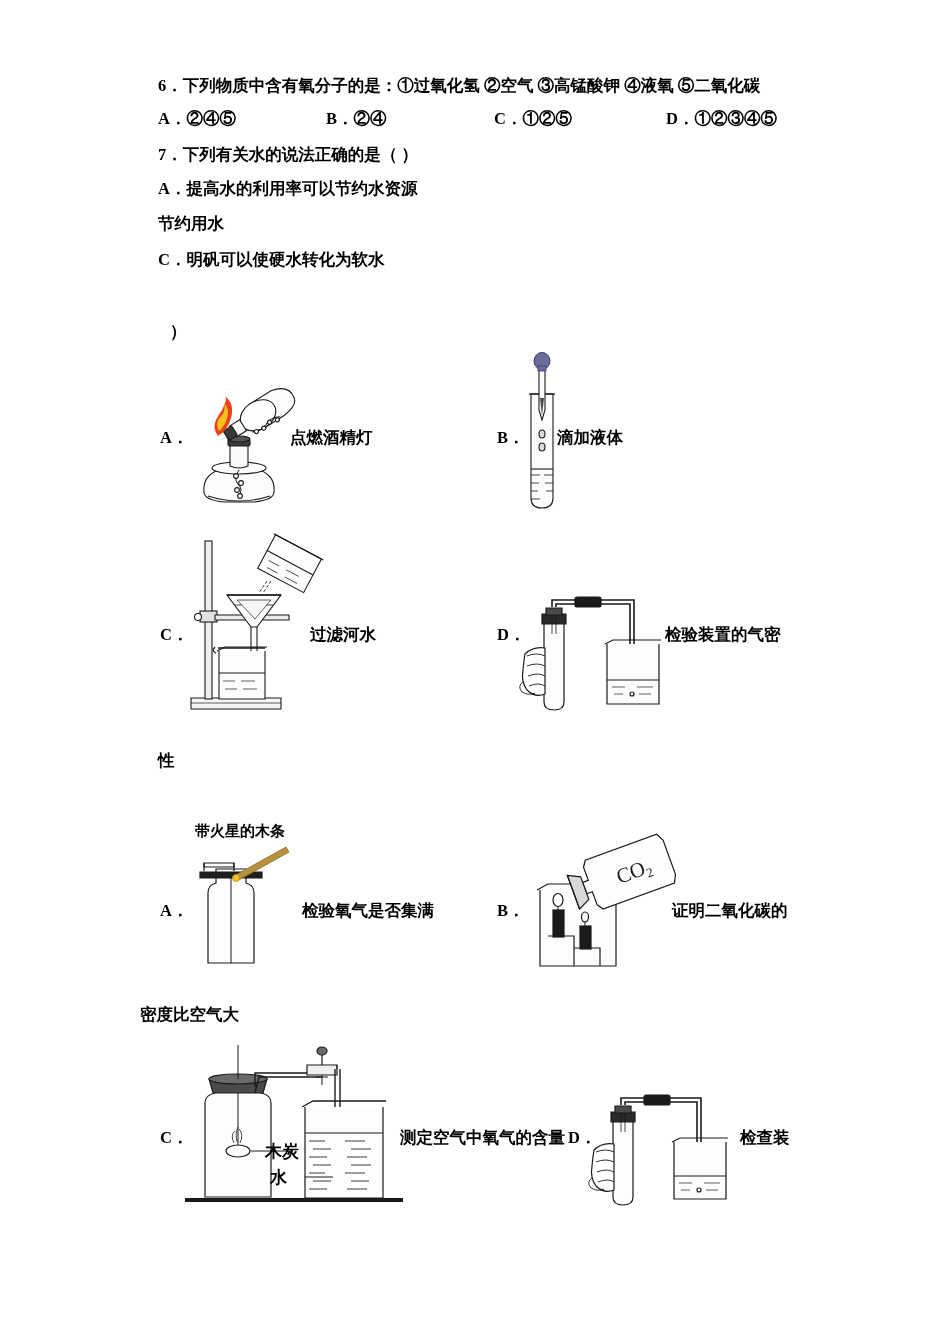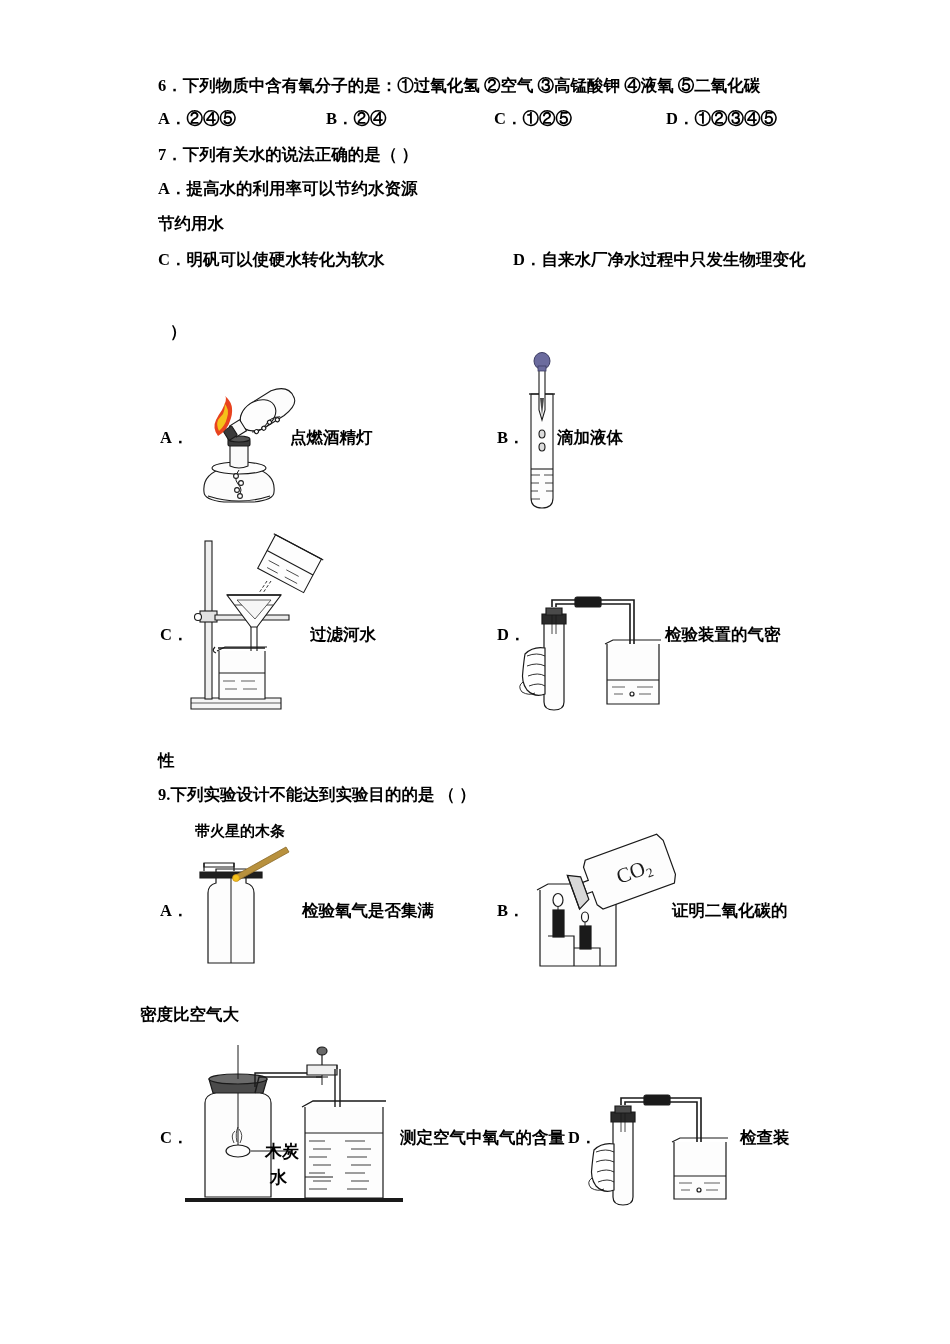--- a/index.html
+++ b/index.html
@@ -28,21 +28,20 @@
   <div class="txt" style="left:158px;top:74px;">6．下列物质中含有氧分子的是：①过氧化氢 ②空气 ③高锰酸钾 ④液氧 ⑤二氧化碳</div>
   <div class="opt" style="left:158px;top:108px;">A．②④⑤</div>
   <div class="opt" style="left:326px;top:108px;">B．②④</div>
   <div class="opt" style="left:494px;top:108px;">C．①②⑤</div>
   <div class="opt" style="left:666px;top:108px;">D．①②③④⑤</div>
 
   <div class="txt" style="left:158px;top:143px;">7．下列有关水的说法正确的是（  ）</div>
   <div class="opt" style="left:158px;top:178px;text-align:center;">A．提高水的利用率可以节约水资源</div>
   <div class="opt" style="left:158px;top:213px;">节约用水</div>
   <div class="opt" style="left:158px;top:249px;">C．明矾可以使硬水转化为软水</div>
-  <div class="opt" style="left:513px;top:249px;">D．自来水厂净水过程中只发生物理变化</div>
 
   <div class="txt" style="left:170px;top:320px;">）</div>
 
   <div class="lbl" style="left:160px;top:427px;">A．</div>
   <div class="fig" style="left:192px;top:396px;">
     <svg width="120" height="120" viewBox="0 0 120 120">
       <g fill="none" stroke="#1a1a1a" stroke-width="1.1">
 
         <path d="M12 96 Q10 78 32 72 L62 72 Q84 78 82 96 Q82 104 62 106 L32 106 Q12 104 12 96 Z" fill="#fcfcfc"></path>
         <ellipse cx="47" cy="72" rx="27" ry="6" fill="#fdfdfd"></ellipse>
@@ -187,21 +186,20 @@
         <path d="M9 82 Q19 78 26 82" stroke-width="0.9"></path>
         <path d="M10 92 Q20 88 26 92" stroke-width="0.9"></path>
         <path d="M4 88 Q-2 92 3 98 Q10 102 16 99" stroke-width="0.9"></path>
       </g>
     </svg>
   </div>
   <div class="lbl" style="left:665px;top:624px;">检验装置的气密</div>
 
   <div class="txt" style="left:158px;top:749px;">性</div>
 
-  <div class="txt" style="left:158px;top:783px;">9.下列实验设计不能达到实验目的的是    （  ）</div>
 
   <div class="lbl" style="left:160px;top:900px;">A．</div>
   <div class="lbl" style="left:195px;top:822px;font-family:&quot;DejaVu Sans&quot;,sans-serif;font-size:15px;">带火星的木条</div>
   <div class="fig" style="left:190px;top:845px;">
     <svg width="120" height="125" viewBox="0 0 120 125">
       <g fill="none" stroke="#1a1a1a" stroke-width="1.2">
 
         <path d="M18 48 Q18 40 26 38 L26 24 L56 24 L56 38 Q64 40 64 48 L64 118 L18 118 Z" fill="#fdfdfd"></path>
 
         <path d="M10 27 L72 27 L72 33 L10 33 Z" fill="#1f1f1f"></path>

